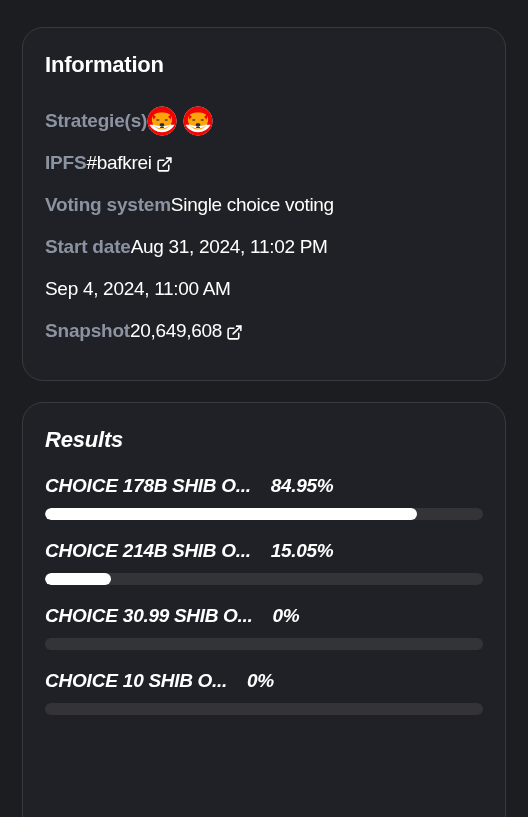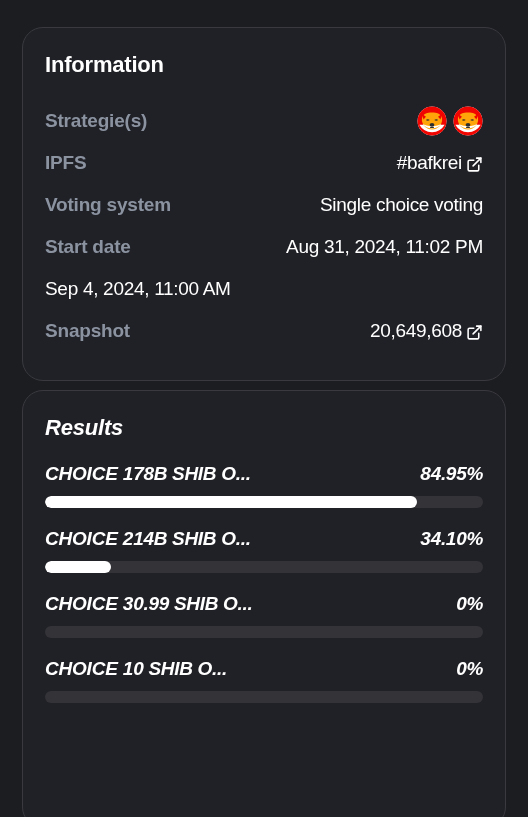--- a/index.html
+++ b/index.html
@@ -23,40 +23,39 @@
   }
   .card {
     box-sizing: border-box;
     background: #202127;
     border: 1px solid #39393f;
     border-radius: 21px;
     padding: 0 22px;
   }
   #info-card {
     height: 354px;
-    margin-bottom: 9px;
+    margin-bottom: 21px;
   }
   #results-card {
     height: 438px;
     font-style: italic;
   }
   .card-title {
     color: #ffffff;
     font-size: 22px;
     font-weight: bold;
     letter-spacing: -0.2px;
     padding-top: 24px;
     margin: 0 0 22px 0;
   }
 
   
   .info-row {
     display: flex;
     align-items: center;
-    justify-content: space-between;
     height: 42px;
   }
   .info-label {
     color: #8b93a1;
     font-size: 19px;
     font-weight: bold;
     letter-spacing: -0.2px;
     white-space: nowrap;
   }
   .info-value {
@@ -107,24 +106,24 @@
     color: #ffffff;
     font-size: 19px;
     font-weight: bold;
     letter-spacing: -0.2px;
     white-space: nowrap;
     flex: 0 0 auto;
   }
   .choice-right {
     display: flex;
     align-items: baseline;
-    gap: 2px;
+    gap: 20px;
     min-width: 0;
     flex: 1 1 auto;
-    justify-content: space-between;
+    justify-content: flex-start;
   }
   .choice-amount {
     color: #ffffff;
     font-size: 19px;
     font-weight: bold;
     letter-spacing: -0.3px;
     white-space: nowrap;
     overflow: hidden;
     text-overflow: ellipsis;
     max-width: 160px;
@@ -248,21 +247,21 @@
       <div class="bar-track">
         <div class="bar-fill" style="width: 84.95%;"></div>
       </div>
     </div>
 
     <div class="choice">
       <div class="choice-head">
         <span class="choice-name">CHOICE 2</span>
         <span class="choice-right">
           <span class="choice-amount">14B SHIB O...</span>
-          <span class="choice-pct">34.10%</span>
+          <span class="choice-pct">15.05%</span>
         </span>
       </div>
       <div class="bar-track">
         <div class="bar-fill" style="width: 15.05%;"></div>
       </div>
     </div>
 
     <div class="choice">
       <div class="choice-head">
         <span class="choice-name">CHOICE 3</span>

